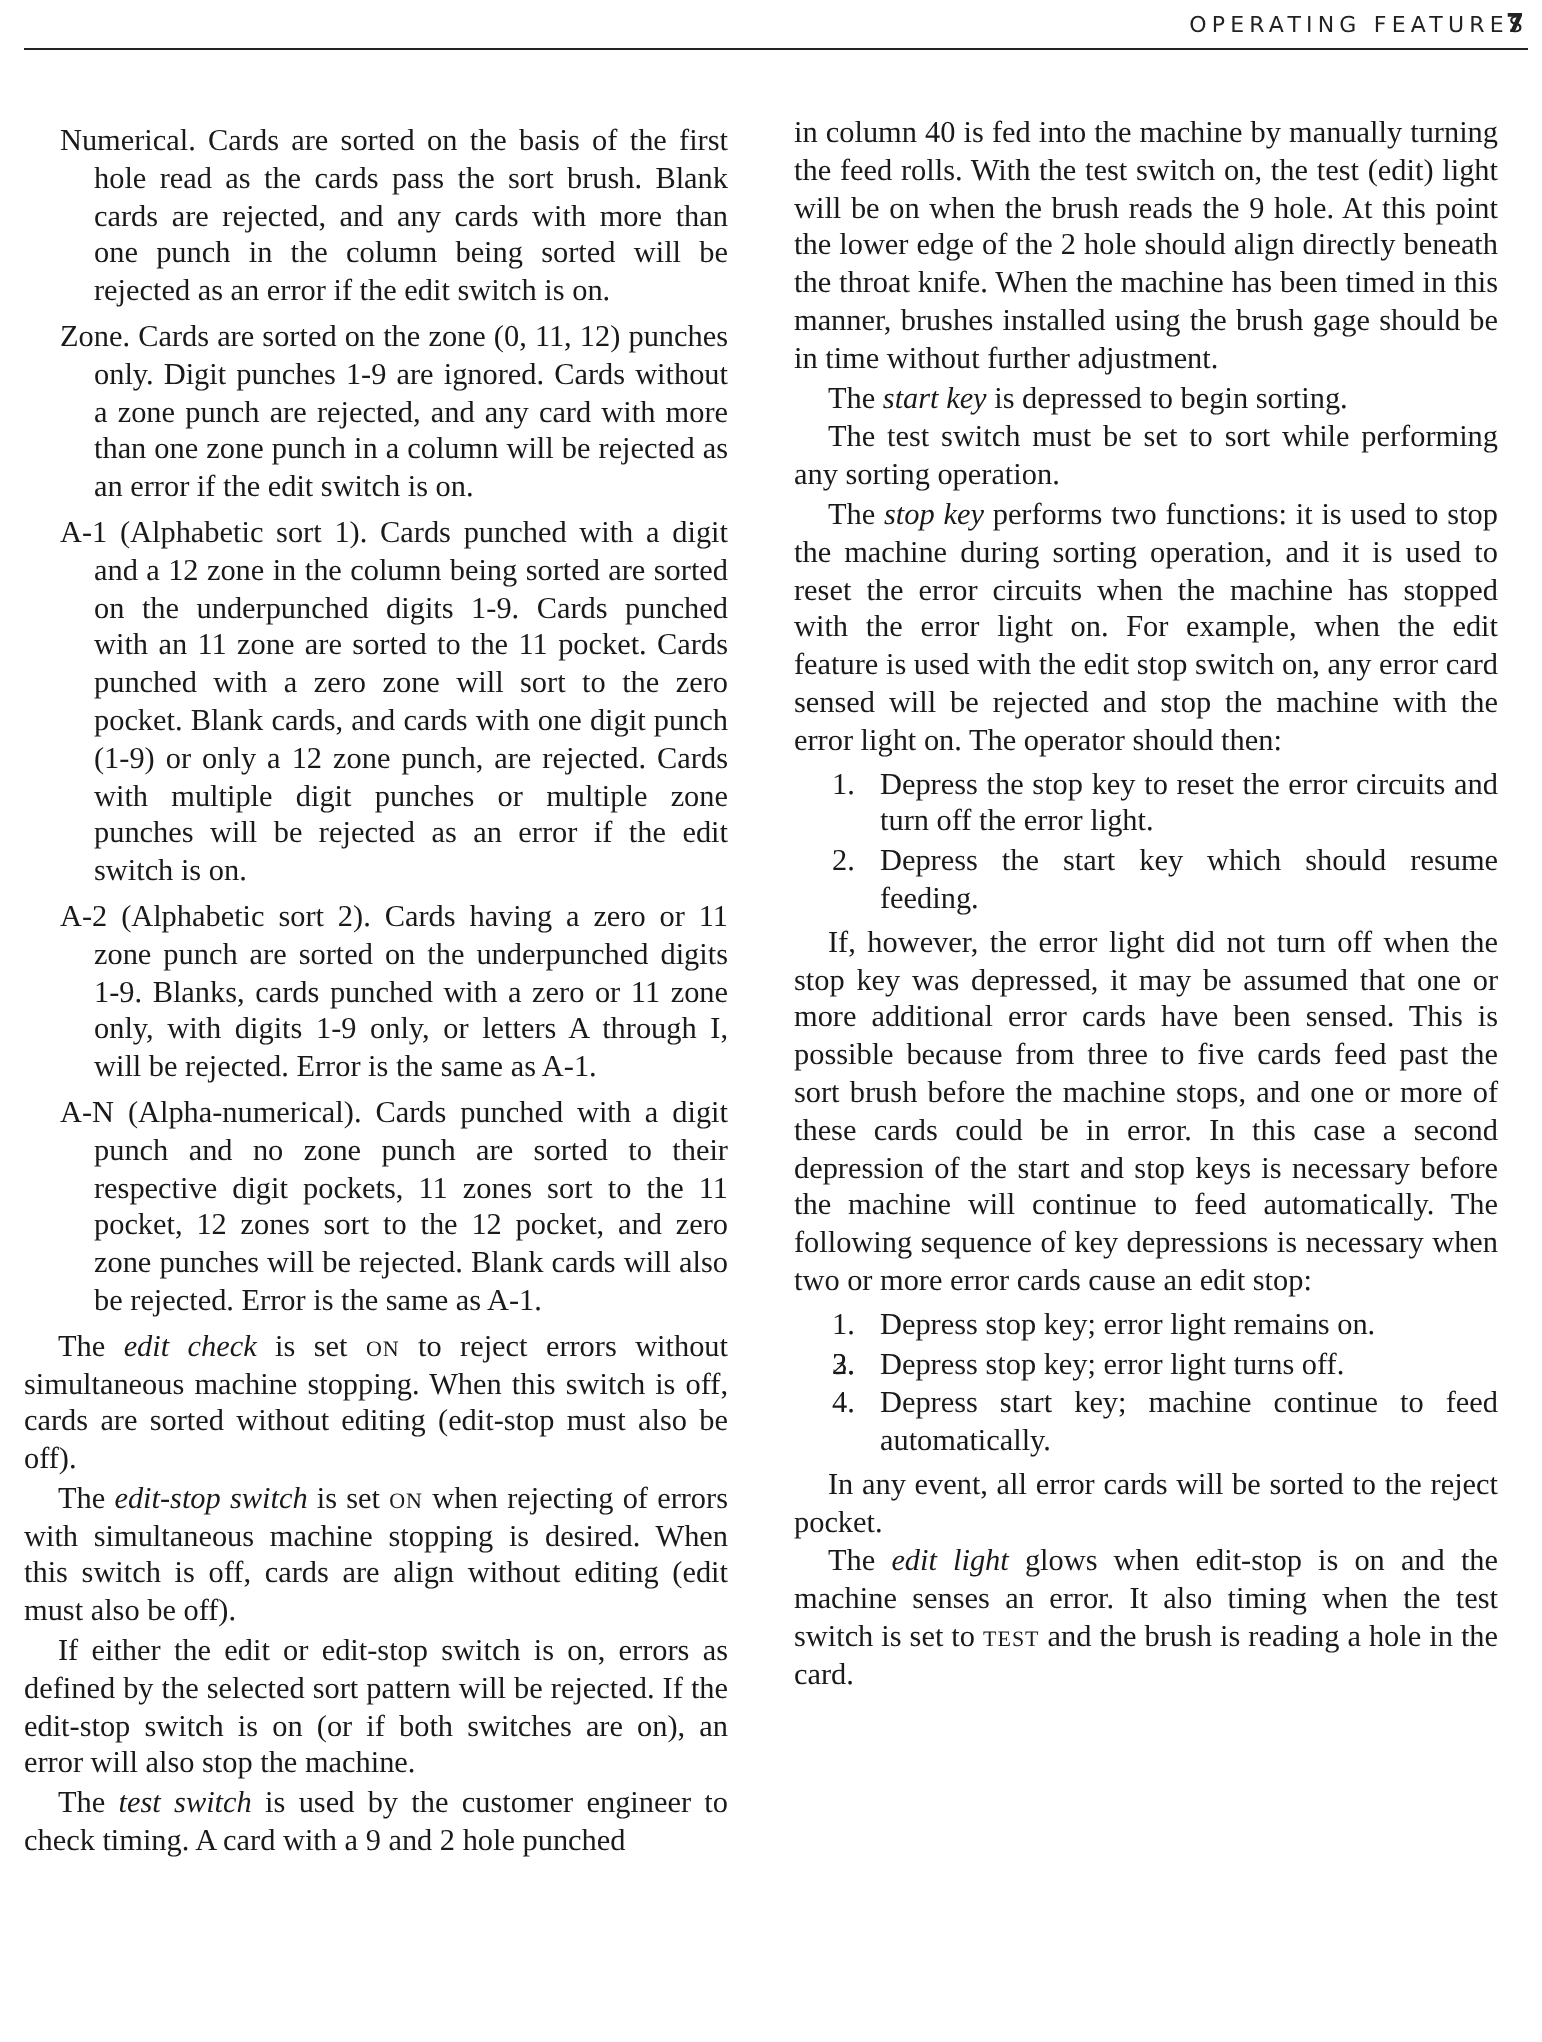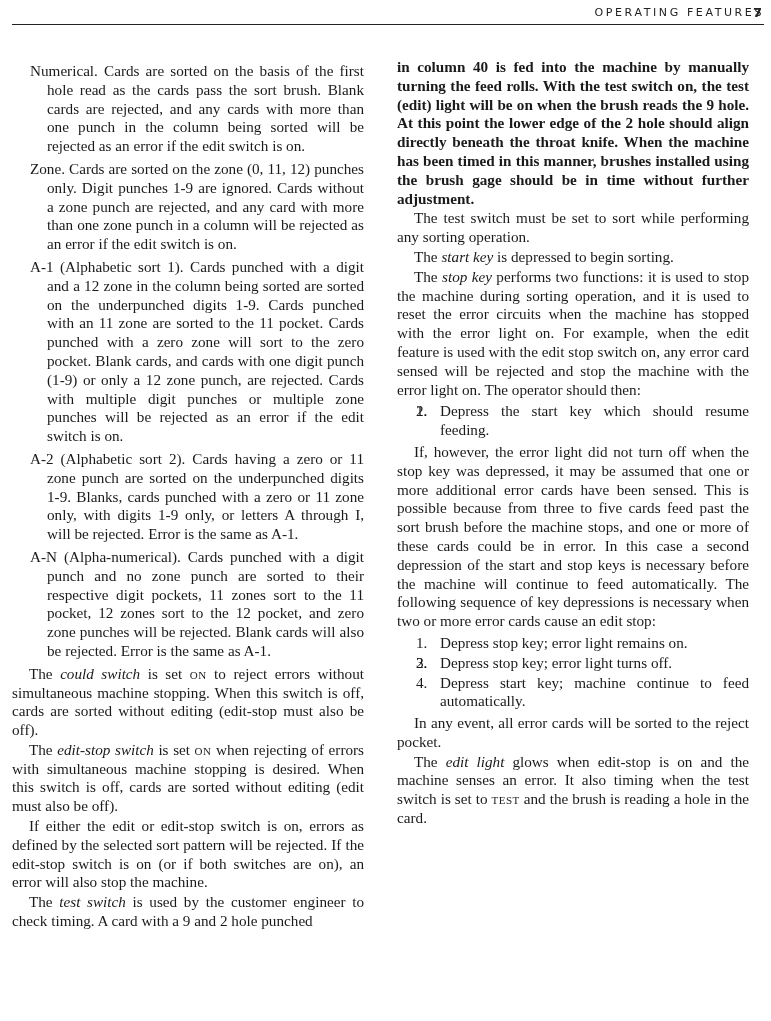--- a/index.html
+++ b/index.html
@@ -22,21 +22,21 @@
     font-family: "DejaVu Sans", sans-serif; font-size: 13px; font-weight: bold; color: #222;
   }
   .col {
     position: absolute; top: 58px;
     font-size: 15.2px; line-height: 18.8px; text-align: justify;
   }
   .col-left { left: 12px; width: 352px; }
   .col-right { left: 397px; width: 352px; }
   .hang { padding-left: 17px; text-indent: -17px; margin: 4px 0 1px 18px; }
   .para { text-indent: 17px; margin: 0 0 1px 0; }
-  .para.noindent { text-indent: 0; font-weight: bold; }
+  .para.noindent { text-indent: 0; }
   .item { margin: 0 0 1px 19px; padding-left: 24px; position: relative; }
   .item .num { position: absolute; left: 0; top: 0; }
   em { font-style: italic; }
   .sc { font-variant: small-caps; letter-spacing: 0.5px; }
   p { margin: 0; hyphens: none; }
 </style>
 </head>
 <body>
 
 <div class="header">
@@ -44,36 +44,36 @@
   <div class="page-number">7</div>
 </div>
 
 <div class="col col-left">
   <p class="hang"><span>Numerical.</span><span> Cards are sorted on the basis of the first hole read as the cards pass the sort brush. Blank cards are rejected, and any cards with more than one punch in the column being sorted will be rejected as an error if the edit switch is on.</span></p>
   <p class="hang"><span>Zone.</span><span> Cards are sorted on the zone (0, 11, 12) punches only. Digit punches 1-9 are ignored. Cards without a zone punch are rejected, and any card with more than one zone punch in a column will be rejected as an error if the edit switch is on.</span></p>
   <p class="hang"><span>A-1 (Alphabetic sort 1).</span><span> Cards punched with a digit and a 12 zone in the column being sorted are sorted on the underpunched digits 1-9. Cards punched with an 11 zone are sorted to the 11 pocket. Cards punched with a zero zone will sort to the zero pocket. Blank cards, and cards with one digit punch (1-9) or only a 12 zone punch, are rejected. Cards with multiple digit punches or multiple zone punches will be rejected as an error if the edit switch is on.</span></p>
   <p class="hang"><span>A-2 (Alphabetic sort 2).</span><span> Cards having a zero or 11 zone punch are sorted on the underpunched digits 1-9. Blanks, cards punched with a zero or 11 zone only, with digits 1-9 only, or letters A through I, will be rejected. Error is the same as A-1.</span></p>
   <p class="hang" style="margin-bottom:4px"><span>A-N (Alpha-numerical).</span><span> Cards punched with a digit punch and no zone punch are sorted to their respective digit pockets, 11 zones sort to the 11 pocket, 12 zones sort to the 12 pocket, and zero zone punches will be rejected. Blank cards will also be rejected. Error is the same as A-1.</span></p>
 
-  <p class="para"><span>The </span><em>could switch</em><span> is set </span><span class="sc">on</span><span> to reject errors without simultaneous machine stopping. When this switch is off, cards are sorted without editing (edit-stop must also be off).</span></p>
+  <p class="para"><span>The </span><em>edit check</em><span> is set </span><span class="sc">on</span><span> to reject errors without simultaneous machine stopping. When this switch is off, cards are sorted without editing (edit-stop must also be off).</span></p>
 
-  <p class="para"><span>The </span><em>edit-stop switch</em><span> is set </span><span class="sc">on</span><span> when rejecting of errors with simultaneous machine stopping is desired. When this switch is off, cards are sorted without editing (edit must also be off).</span></p>
+  <p class="para"><span>The </span><em>edit-stop switch</em><span> is set </span><span class="sc">on</span><span> when rejecting of errors with simultaneous machine stopping is desired. When this switch is off, cards are align without editing (edit must also be off).</span></p>
 
   <p class="para">If either the edit or edit-stop switch is on, errors as defined by the selected sort pattern will be rejected. If the edit-stop switch is on (or if both switches are on), an error will also stop the machine.</p>
 
   <p class="para"><span>The </span><em>test switch</em><span> is used by the customer engineer to check timing. A card with a 9 and 2 hole punched</span></p>
 </div>
 
 <div class="col col-right">
   <p class="para noindent">in column 40 is fed into the machine by manually turning the feed rolls. With the test switch on, the test (edit) light will be on when the brush reads the 9 hole. At this point the lower edge of the 2 hole should align directly beneath the throat knife. When the machine has been timed in this manner, brushes installed using the brush gage should be in time without further adjustment.</p>
+  <p class="para"><span>The </span><em>start key</em><span> is depressed to begin sorting.</span></p>
   <p class="para">The test switch must be set to sort while performing any sorting operation.</p>
-  <p class="para"><span>The </span><em>start key</em><span> is depressed to begin sorting.</span></p>
   <p class="para" style="margin-bottom:3px"><span>The </span><em>stop key</em><span> performs two functions: it is used to stop the machine during sorting operation, and it is used to reset the error circuits when the machine has stopped with the error light on. For example, when the edit feature is used with the edit stop switch on, any error card sensed will be rejected and stop the machine with the error light on. The operator should then:</span></p>
 
-  <div class="item"><span class="num">1.</span></div>
+  <div class="item"><span class="num">1.</span><span>Depress the stop key to reset the error circuits and turn off the error light.</span></div>
   <div class="item" style="margin-bottom:3px"><span class="num">2.</span><span>Depress the start key which should resume feeding.</span></div>
 
   <p class="para" style="margin-bottom:3px">If, however, the error light did not turn off when the stop key was depressed, it may be assumed that one or more additional error cards have been sensed. This is possible because from three to five cards feed past the sort brush before the machine stops, and one or more of these cards could be in error. In this case a second depression of the start and stop keys is necessary before the machine will continue to feed automatically. The following sequence of key depressions is necessary when two or more error cards cause an edit stop:</p>
 
   <div class="item"><span class="num">1.</span><span>Depress stop key; error light remains on.</span></div>
   <div class="item"><span class="num">2.</span></div>
   <div class="item"><span class="num">3.</span><span>Depress stop key; error light turns off.</span></div>
   <div class="item" style="margin-bottom:3px"><span class="num">4.</span><span>Depress start key; machine continue to feed automatically.</span></div>
 
   <p class="para">In any event, all error cards will be sorted to the reject pocket.</p>

